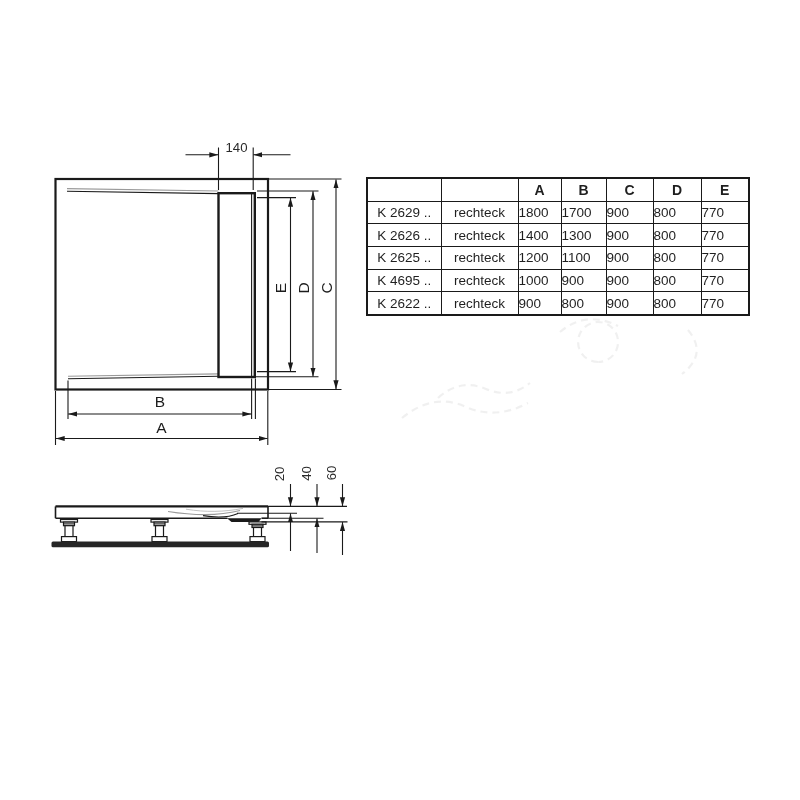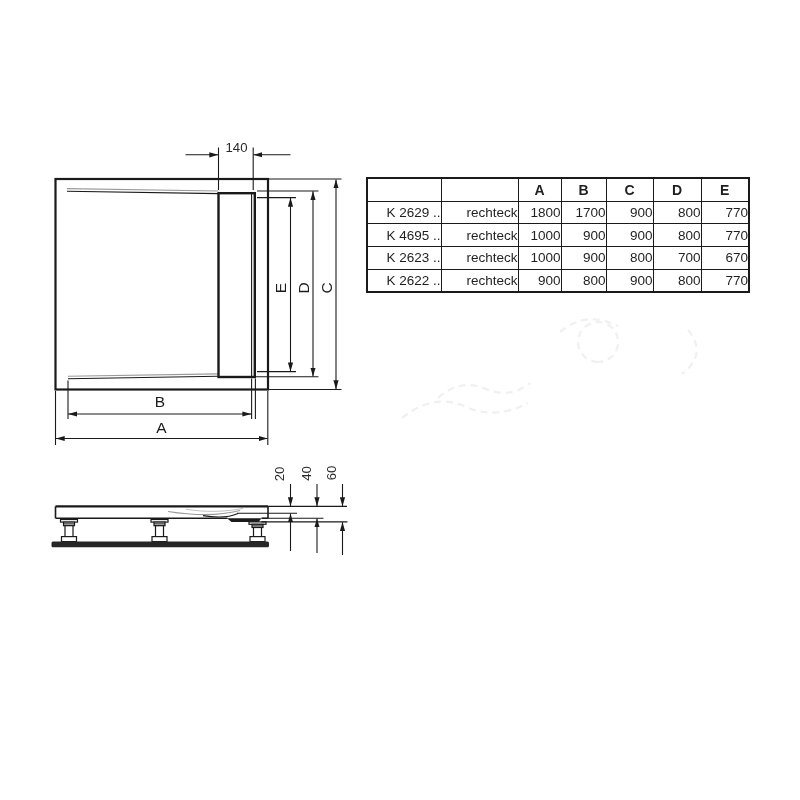--- a/index.html
+++ b/index.html
@@ -17,23 +17,23 @@
   .whitefill{fill:#ffffff;stroke:#1a1a1a;stroke-width:1.2;}
   .dim{font-family:"Liberation Sans","DejaVu Sans",sans-serif;font-size:15.5px;fill:#1c1c1c;}
   .dims{font-family:"Liberation Sans","DejaVu Sans",sans-serif;font-size:13.2px;fill:#2a2a2a;}
 
   
   #spec-table{position:absolute;left:366px;top:177px;border-collapse:collapse;table-layout:fixed;
               width:382px;border:2px solid #1a1a1a;background:transparent;}
   #spec-table td,#spec-table th{border:1px solid #1a1a1a;height:21.7px;padding:0;
               font-size:13.5px;color:#1f1f1f;white-space:nowrap;overflow:hidden;background:transparent;}
   #spec-table th{font-weight:bold;font-size:14px;text-align:center;}
-  td.c-model{text-align:right;padding-left:8px;}
-  td.c-shape{text-align:right;padding-left:10px;}
-  td.c-val{text-align:right;margin-left:32px;}
+  td.c-model{text-align:center;padding-left:8px;}
+  td.c-shape{text-align:center;padding-left:10px;}
+  td.c-val{text-align:left;margin-left:32px;}
 </style>
 </head>
 <body>
 
 <div id="page">
 
 <svg id="drawing" viewBox="0 0 800 800" xmlns="http://www.w3.org/2000/svg">
   <defs>
     <marker id="arr" orient="auto-start-reverse" markerUnits="userSpaceOnUse" markerWidth="10" markerHeight="7" refX="9" refY="3.2">
       <path d="M0,0.6 L9,3.2 L0,5.8 Z" fill="#1a1a1a"></path>
@@ -187,36 +187,45 @@
       <tr>
         <td class="c-model">K 2629 ..</td>
         <td class="c-shape">rechteck</td>
         <td class="c-val">1800</td>
         <td class="c-val">1700</td>
         <td class="c-val">900</td>
         <td class="c-val">800</td>
         <td class="c-val">770</td>
       </tr>
       <tr>
+        <td class="c-model">K 2626 ..</td>
+        <td class="c-shape">rechteck</td>
+        <td class="c-val">1400</td>
+        <td class="c-val">1300</td>
+        <td class="c-val">900</td>
+        <td class="c-val">800</td>
+        <td class="c-val">770</td>
+      </tr>
+      <tr>
+        <td class="c-model">K 2625 ..</td>
+        <td class="c-shape">rechteck</td>
+        <td class="c-val">1200</td>
+        <td class="c-val">1100</td>
+        <td class="c-val">900</td>
+        <td class="c-val">800</td>
+        <td class="c-val">770</td>
+      </tr>
+      <tr>
         <td class="c-model">K 4695 ..</td>
         <td class="c-shape">rechteck</td>
         <td class="c-val">1000</td>
         <td class="c-val">900</td>
         <td class="c-val">900</td>
         <td class="c-val">800</td>
         <td class="c-val">770</td>
-      </tr>
-      <tr>
-        <td class="c-model">K 2623 ..</td>
-        <td class="c-shape">rechteck</td>
-        <td class="c-val">1000</td>
-        <td class="c-val">900</td>
-        <td class="c-val">800</td>
-        <td class="c-val">700</td>
-        <td class="c-val">670</td>
       </tr>
       <tr>
         <td class="c-model">K 2622 ..</td>
         <td class="c-shape">rechteck</td>
         <td class="c-val">900</td>
         <td class="c-val">800</td>
         <td class="c-val">900</td>
         <td class="c-val">800</td>
         <td class="c-val">770</td>
       </tr>

